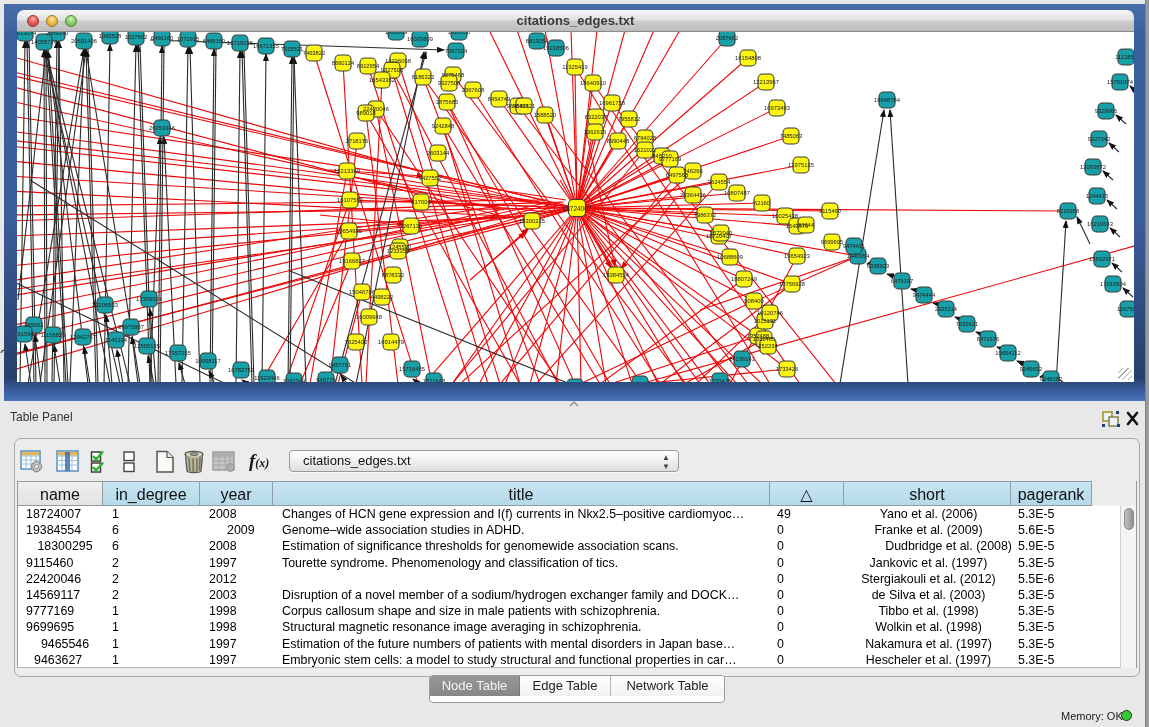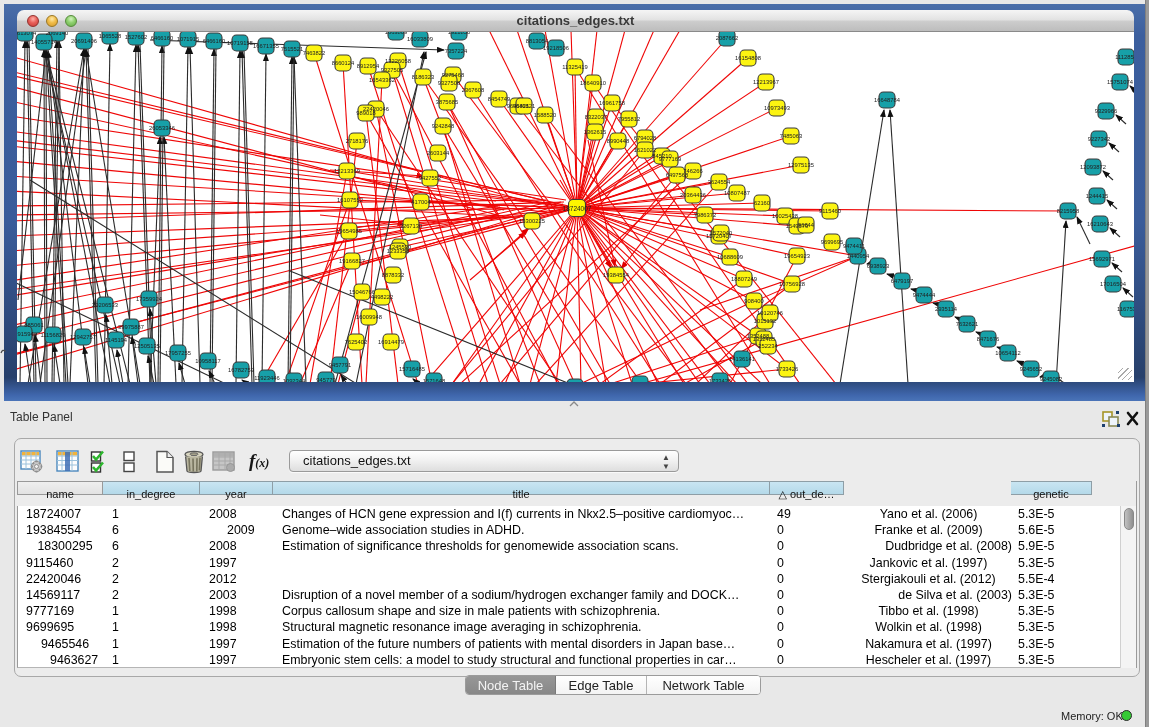--- a/index.html
+++ b/index.html
@@ -21,36 +21,36 @@
 #panel { position:absolute; left:14px; top:438px; width:1126px; height:239px;
   background:#ececec; border:1px solid #a8a8a8; border-radius:7px; }
 .ticon { position:absolute; top:450px; }
 #combo { position:absolute; left:289px; top:450px; width:390px; height:22px;
   border:1px solid #9a9a9a; border-radius:4px;
   background:linear-gradient(180deg,#ffffff 0%,#f2f2f2 45%,#dedede 100%);
   font-size:13px; color:#111; line-height:20px; padding-left:13px;
   box-shadow:0 1px 1px rgba(255,255,255,.8); }
 #combo .arr { position:absolute; right:8px; top:2px; font-size:8px; color:#444; line-height:9px; letter-spacing:0; }
 #thead { position:absolute; left:17px; top:481px; width:1103px; height:25px; }
-#thead .h { position:absolute; top:0; height:14px; font-size:11px; color:#111;
+#thead .h { position:absolute; top:0; height:25px; font-size:16px; color:#111;
   text-align:center; line-height:25px;
   background:linear-gradient(180deg,#c9e5f2 0%,#b4d9e9 100%);
   border-right:1px solid #8e9ea6; border-top:1px solid #8e9ea6; border-bottom:1px solid #8e9ea6; }
 #thead .h.gray { background:linear-gradient(180deg,#efefef 0%,#e2e2e2 100%);
   border-right:1px solid #999; border-top:1px solid #999; border-bottom:1px solid #999; border-left:1px solid #999; }
 #tbody { position:absolute; left:17px; top:506px; width:1103px; height:162px; background:#fff;
   border-left:1px solid #9a9a9a; border-bottom:1px solid #b5b5b5; }
 #tright { position:absolute; left:1136px; top:481px; width:1px; height:187px; background:#9a9a9a; }
 .tr { position:relative; height:16.2px; }
 .c { position:absolute; top:0; font-size:12.4px; color:#000; white-space:nowrap; overflow:hidden; line-height:16px; }
 #vscroll { position:absolute; left:1120px; top:506px; width:16px; height:162px; background:#f4f4f4; border-left:1px solid #d0d0d0; }
 #vthumb { position:absolute; left:2.5px; top:2px; width:10px; height:22px; border-radius:5px;
   background:linear-gradient(90deg,#c2c2c2,#8f8f8f); border:1px solid #888; }
-#tabs { position:absolute; left:429px; top:675px; height:20px; display:flex;
-  border:1px solid #9b9b9b; border-radius:4px; overflow:hidden; background:#fff;margin-left:36px; }
+#tabs { position:absolute; left:429px; top:675px; height:28px; display:flex;
+  border:1px solid #9b9b9b; border-radius:4px; overflow:hidden; background:#fff; }
 .tab { height:20px; font-size:13px; line-height:19px; text-align:center; color:#222;
   background:linear-gradient(180deg,#ffffff,#f2f2f2); border-right:1px solid #b5b5b5; }
 .tab.sel { background:linear-gradient(180deg,#979797,#868686); color:#f4f4f4; border-right:1px solid #7a7a7a; }
 #status { position:absolute; left:1061px; top:710px; font-size:11px; color:#222; }
 #memdot { position:absolute; left:1121px; top:710px; width:11px; height:11px; border-radius:50%;
   background:#35ca35; border:1.5px solid #2b2b2b; }
 #rstrip { position:absolute; left:1145px; top:0; width:4px; height:727px; background:#9a9a9a; border-left:1px solid #808080; }
 #divgrip { position:absolute; left:566px; top:401px; width:18px; height:7px; }
 </style></head>
 <body>
@@ -661,21 +661,22 @@
   <circle cx="18.5" cy="17.5" r="4" fill="#ababab" stroke="#979797"></circle>
 </svg>
 <div class="ticon" style="left:249px;top:449px;position:absolute;font-family:'Liberation Serif',serif;font-style:italic;font-weight:bold;color:#161616;font-size:19px;line-height:24px;">f<span style="font-size:12px;">(x)</span></div>
 <div id="combo">citations_edges.txt<span class="arr">▲<br>▼</span></div>
 <div id="thead">
   <span class="h gray" style="left:0;width:86px;">name</span>
   <span class="h" style="left:86px;width:97px;">in_degree</span>
   <span class="h" style="left:183px;width:73px;">year</span>
   <span class="h" style="left:256px;width:497px;">title</span>
   <span class="h" style="left:753px;width:74px;">△ out_de…</span>
-  <span class="h" style="left:994px;width:81px;border-right:1px solid #8e9ea6;">genetic</span>
+  <span class="h" style="left:827px;width:167px;">short</span>
+  <span class="h" style="left:994px;width:81px;border-right:1px solid #8e9ea6;">pagerank</span>
 </div>
 <div id="tbody">
 <div class="tr">
       <span class="c" style="left:0px;width:86px;padding-left:8px;">18724007</span>
       <span class="c" style="left:86px;width:97px;padding-left:8px;">1</span>
       <span class="c" style="left:183px;width:73px;padding-left:8px;">2008</span>
       <span class="c" style="left:256px;width:497px;padding-left:8px;">Changes of HCN gene expression and I(f) currents in Nkx2.5–positive cardiomyoc…</span>
       <span class="c" style="left:753px;width:74px;padding-left:6px;">49</span>
       <span class="c" style="left:827px;width:167px;text-align:center;">Yano et al. (2006)</span>
       <span class="c" style="left:994px;width:81px;padding-left:6px;">5.3E-5</span>
@@ -695,39 +696,40 @@
       <span class="c" style="left:183px;width:73px;padding-left:8px;">2008</span>
       <span class="c" style="left:256px;width:497px;padding-left:8px;">Estimation of significance thresholds for genomewide association scans.</span>
       <span class="c" style="left:753px;width:74px;padding-left:6px;">0</span>
       <span class="c" style="left:827px;width:167px;text-align:right;">Dudbridge et al. (2008)</span>
       <span class="c" style="left:994px;width:81px;padding-left:6px;">5.9E-5</span>
     </div>
 <div class="tr">
       <span class="c" style="left:0px;width:86px;padding-left:8px;">9115460</span>
       <span class="c" style="left:86px;width:97px;padding-left:8px;">2</span>
       <span class="c" style="left:183px;width:73px;padding-left:8px;">1997</span>
+      <span class="c" style="left:256px;width:497px;padding-left:8px;">Tourette syndrome. Phenomenology and classification of tics.</span>
       <span class="c" style="left:753px;width:74px;padding-left:6px;">0</span>
       <span class="c" style="left:827px;width:167px;text-align:center;">Jankovic et al. (1997)</span>
       <span class="c" style="left:994px;width:81px;padding-left:6px;">5.3E-5</span>
     </div>
 <div class="tr">
       <span class="c" style="left:0px;width:86px;padding-left:8px;">22420046</span>
       <span class="c" style="left:86px;width:97px;padding-left:8px;">2</span>
       <span class="c" style="left:183px;width:73px;padding-left:8px;">2012</span>
       <span class="c" style="left:753px;width:74px;padding-left:6px;">0</span>
       <span class="c" style="left:827px;width:167px;text-align:center;">Stergiakouli et al. (2012)</span>
-      <span class="c" style="left:994px;width:81px;padding-left:6px;">5.5E-4</span>
+      <span class="c" style="left:994px;width:81px;padding-left:6px;">5.5E-6</span>
     </div>
 <div class="tr">
       <span class="c" style="left:0px;width:86px;padding-left:8px;">14569117</span>
       <span class="c" style="left:86px;width:97px;padding-left:8px;">2</span>
       <span class="c" style="left:183px;width:73px;padding-left:8px;">2003</span>
       <span class="c" style="left:256px;width:497px;padding-left:8px;">Disruption of a novel member of a sodium/hydrogen exchanger family and DOCK…</span>
       <span class="c" style="left:753px;width:74px;padding-left:6px;">0</span>
-      <span class="c" style="left:827px;width:167px;text-align:right;">de Silva et al. (2003)</span>
+      <span class="c" style="left:827px;width:167px;text-align:center;">de Silva et al. (2003)</span>
       <span class="c" style="left:994px;width:81px;padding-left:6px;">5.3E-5</span>
     </div>
 <div class="tr">
       <span class="c" style="left:0px;width:86px;padding-left:8px;">9777169</span>
       <span class="c" style="left:86px;width:97px;padding-left:8px;">1</span>
       <span class="c" style="left:183px;width:73px;padding-left:8px;">1998</span>
       <span class="c" style="left:256px;width:497px;padding-left:8px;">Corpus callosum shape and size in male patients with schizophrenia.</span>
       <span class="c" style="left:753px;width:74px;padding-left:6px;">0</span>
       <span class="c" style="left:827px;width:167px;text-align:center;">Tibbo et al. (1998)</span>
       <span class="c" style="left:994px;width:81px;padding-left:6px;">5.3E-5</span>
@@ -744,21 +746,21 @@
 <div class="tr">
       <span class="c" style="left:0px;width:86px;padding-left:8px;text-align:center;">9465546</span>
       <span class="c" style="left:86px;width:97px;padding-left:8px;">1</span>
       <span class="c" style="left:183px;width:73px;padding-left:8px;">1997</span>
       <span class="c" style="left:256px;width:497px;padding-left:8px;">Estimation of the future numbers of patients with mental disorders in Japan base…</span>
       <span class="c" style="left:753px;width:74px;padding-left:6px;">0</span>
       <span class="c" style="left:827px;width:167px;text-align:center;">Nakamura et al. (1997)</span>
       <span class="c" style="left:994px;width:81px;padding-left:6px;">5.3E-5</span>
     </div>
 <div class="tr">
-      <span class="c" style="left:8px;width:86px;padding-left:24px;">9463627</span>
+      <span class="c" style="left:0px;width:86px;padding-left:16px;">9463627</span>
       <span class="c" style="left:86px;width:97px;padding-left:8px;">1</span>
       <span class="c" style="left:183px;width:73px;padding-left:8px;">1997</span>
       <span class="c" style="left:256px;width:497px;padding-left:8px;">Embryonic stem cells: a model to study structural and functional properties in car…</span>
       <span class="c" style="left:753px;width:74px;padding-left:6px;">0</span>
       <span class="c" style="left:827px;width:167px;text-align:center;">Hescheler et al. (1997)</span>
       <span class="c" style="left:994px;width:81px;padding-left:6px;">5.3E-5</span>
     </div>
 </div>
 <div id="vscroll">
     <div id="vthumb"></div>

